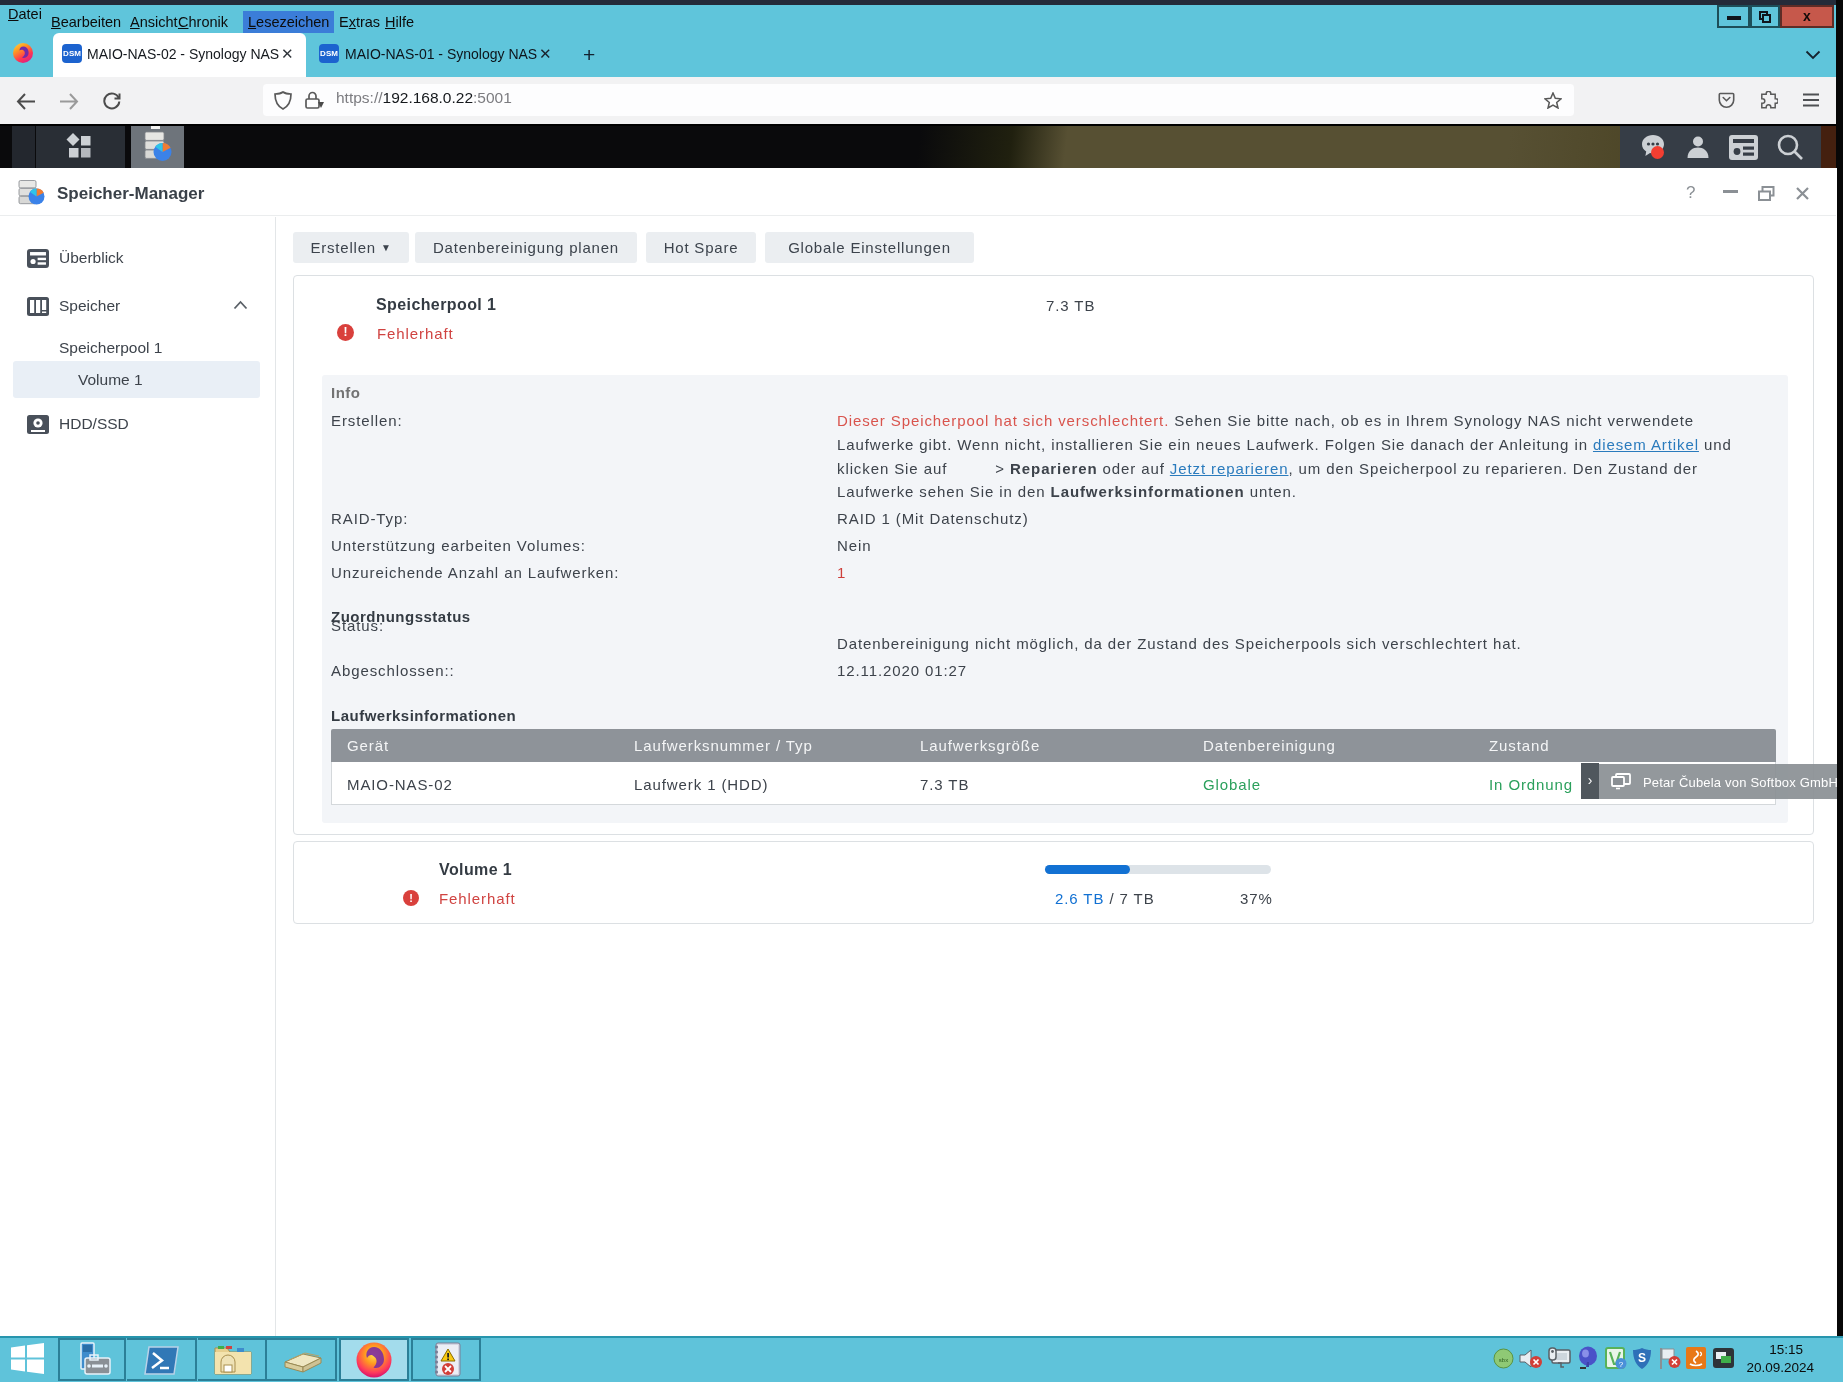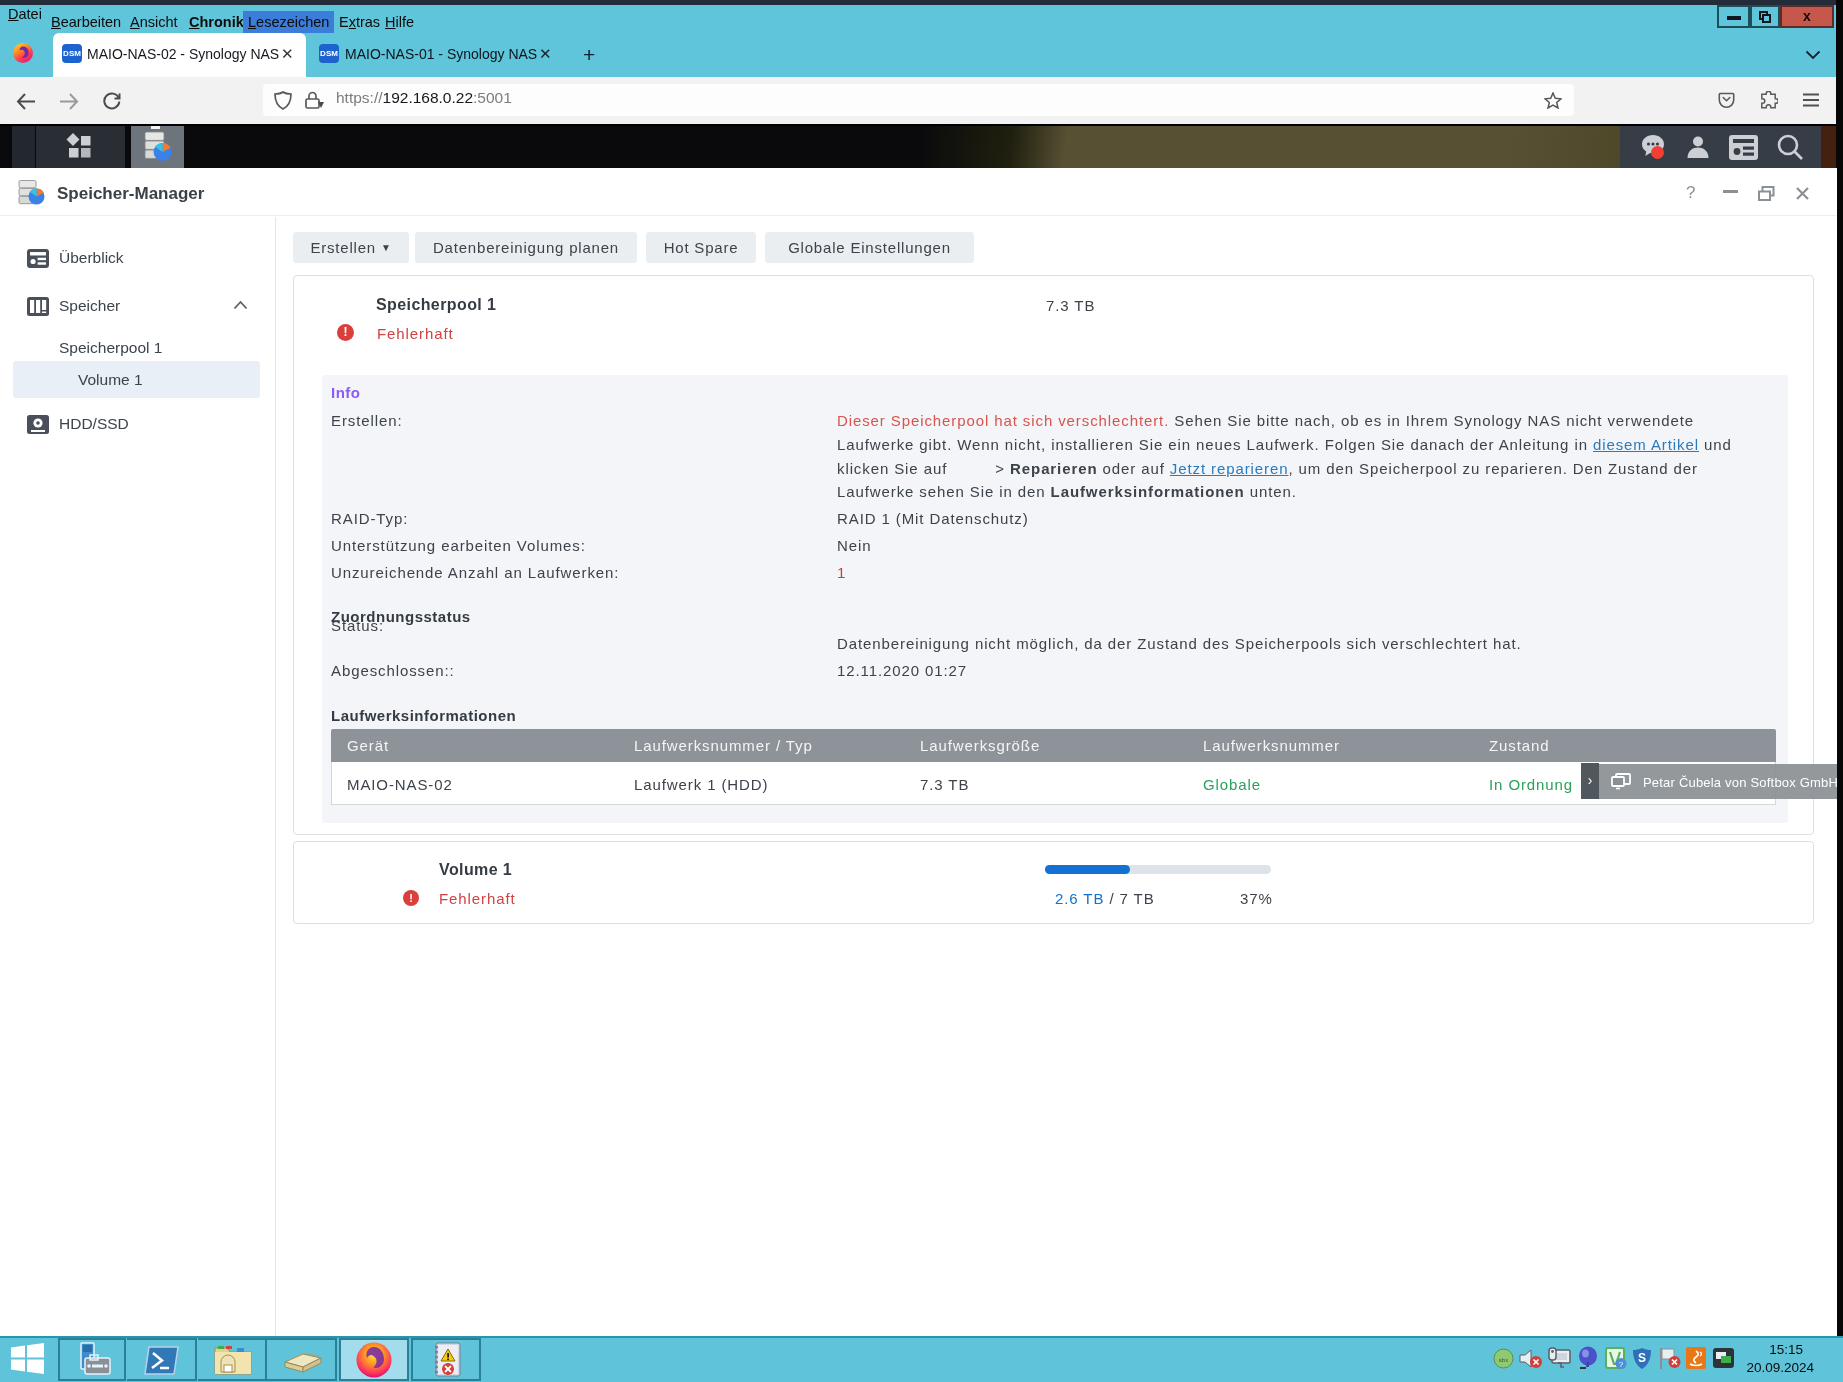--- a/index.html
+++ b/index.html
@@ -10,21 +10,21 @@
 </head>
 <body>
 
 <div class="abs" style="left:0;top:0;width:1843px;height:5px;background:#242b39;"></div>
 
 <div class="abs" style="left:0;top:5px;width:1843px;height:28px;background:#5fc5db;"></div>
 <div class="abs" id="menuitems" style="left:0;top:5px;width:1843px;height:28px;font-size:14.5px;color:#0c0c0c;">
   <span class="abs" style="left:8px;top:1px;"><u>D</u>atei</span>
   <span class="abs" style="left:51px;top:9px;"><u>B</u>earbeiten</span>
   <span class="abs" style="left:130px;top:9px;"><u>A</u>nsicht</span>
-  <span class="abs" style="left:189px;top:9px;font-weight:bold;"><u>C</u>hronik</span>
+  <span class="abs" style="left:178px;top:9px;"><u>C</u>hronik</span>
   <span class="abs" style="left:243px;top:6px;background:#3b7dd8;padding:3px 5px 4px 5px;"><u>L</u>esezeichen</span>
   <span class="abs" style="left:339px;top:9px;">E<u>x</u>tras</span>
   <span class="abs" style="left:385px;top:9px;"><u>H</u>ilfe</span>
 </div>
 
 <div class="abs" style="left:1717px;top:5px;width:33px;height:23px;border:2px solid #1d4e58;background:#5fc5db;"></div>
 <div class="abs" style="left:1727px;top:16px;width:14px;height:4px;background:#10161d;"></div>
 <div class="abs" style="left:1750px;top:5px;width:30px;height:23px;border:2px solid #1d4e58;background:#5fc5db;"></div>
 <div class="abs" style="left:1759px;top:11px;width:9px;height:9px;border:2px solid #10161d;background:transparent;"></div>
 <div class="abs" style="left:1762px;top:14px;width:9px;height:9px;border:2px solid #10161d;background:#5fc5db;"></div>
@@ -200,41 +200,41 @@
 <div class="abs" style="left:646px;top:232px;width:110px;height:31px;background:#ebeef1;border-radius:3px;font-size:15px;color:#3c434c;letter-spacing:0.8px;text-align:center;line-height:31px;">Hot Spare</div>
 <div class="abs" style="left:765px;top:232px;width:209px;height:31px;background:#ebeef1;border-radius:3px;font-size:15px;color:#3c434c;letter-spacing:0.8px;text-align:center;line-height:31px;">Globale Einstellungen</div>
 
 <div class="abs" style="left:293px;top:275px;width:1521px;height:560px;background:#fff;border:1px solid #dce0e3;border-radius:4px;"></div>
 <div class="abs" style="left:376px;top:296px;font-size:16px;font-weight:bold;color:#343b43;letter-spacing:0.4px;">Speicherpool 1</div>
 <div class="abs" style="left:1046px;top:297px;font-size:15px;color:#3d434b;letter-spacing:0.9px;">7.3 TB</div>
 <div class="abs" style="left:337px;top:324px;width:17px;height:17px;border-radius:50%;background:#d9403c;color:#fff;font-size:12px;font-weight:bold;text-align:center;line-height:17px;">!</div>
 <div class="abs" style="left:377px;top:325px;font-size:15px;color:#d04341;letter-spacing:0.9px;">Fehlerhaft</div>
 
 <div class="abs" style="left:322px;top:375px;width:1466px;height:448px;background:#f3f5f8;border-radius:3px;"></div>
-<div class="abs" style="left:331px;top:384px;font-size:15px;font-weight:bold;color:#8b5cf6;letter-spacing:0.5px;">Info</div>
+<div class="abs" style="left:331px;top:384px;font-size:15px;font-weight:bold;color:#737373;letter-spacing:0.5px;">Info</div>
 <div class="abs" style="left:331px;top:412px;font-size:15px;color:#3d434b;letter-spacing:0.9px;">Erstellen:</div>
 <div class="abs" style="left:837px;top:409px;width:960px;font-size:15px;color:#3d434b;letter-spacing:0.9px;line-height:23.8px;white-space:nowrap;"><span style="color:#d9544d;">Dieser Speicherpool hat sich verschlechtert.</span> Sehen Sie bitte nach, ob es in Ihrem Synology NAS nicht verwendete<br>Laufwerke gibt. Wenn nicht, installieren Sie ein neues Laufwerk. Folgen Sie danach der Anleitung in <span style="color:#2a7bbd;text-decoration:underline;">diesem Artikel</span> und<br>klicken Sie auf <span style="display:inline-block;width:38px;"></span> &gt; <b>Reparieren</b> oder auf <span style="color:#2a7bbd;text-decoration:underline;">Jetzt reparieren</span>, um den Speicherpool zu reparieren. Den Zustand der<br>Laufwerke sehen Sie in den <b>Laufwerksinformationen</b> unten.</div>
 <div class="abs" style="left:331px;top:510px;font-size:15px;color:#3d434b;letter-spacing:0.9px;">RAID-Typ:</div>
 <div class="abs" style="left:837px;top:510px;font-size:15px;color:#3d434b;letter-spacing:0.9px;">RAID 1 (Mit Datenschutz)</div>
 <div class="abs" style="left:331px;top:537px;font-size:15px;color:#3d434b;letter-spacing:0.9px;">Unterstützung earbeiten Volumes:</div>
 <div class="abs" style="left:837px;top:537px;font-size:15px;color:#3d434b;letter-spacing:0.9px;">Nein</div>
 <div class="abs" style="left:331px;top:564px;font-size:15px;color:#3d434b;letter-spacing:0.9px;">Unzureichende Anzahl an Laufwerken:</div>
 <div class="abs" style="left:837px;top:564px;font-size:15px;color:#ce3f3b;letter-spacing:0.9px;">1</div>
 <div class="abs" style="left:331px;top:608px;font-size:15px;font-weight:bold;color:#343b43;letter-spacing:0.5px;">Zuordnungsstatus</div>
 <div class="abs" style="left:331px;top:617px;font-size:15px;color:#3d434b;letter-spacing:0.9px;">Status:</div>
 <div class="abs" style="left:837px;top:635px;font-size:15px;color:#3d434b;letter-spacing:0.9px;">Datenbereinigung nicht möglich, da der Zustand des Speicherpools sich verschlechtert hat.</div>
 <div class="abs" style="left:331px;top:662px;font-size:15px;color:#3d434b;letter-spacing:0.9px;">Abgeschlossen::</div>
 <div class="abs" style="left:837px;top:662px;font-size:15px;color:#3d434b;letter-spacing:0.9px;">12.11.2020 01:27</div>
 <div class="abs" style="left:331px;top:707px;font-size:15px;font-weight:bold;color:#343b43;letter-spacing:0.5px;">Laufwerksinformationen</div>
 
 <div class="abs" style="left:331px;top:729px;width:1445px;height:33px;background:#8e9399;border-radius:2px 2px 0 0;"></div>
 <div class="abs" style="left:347px;top:737px;font-size:15px;color:#f4f5f6;letter-spacing:0.9px;">Gerät</div>
 <div class="abs" style="left:634px;top:737px;font-size:15px;color:#f4f5f6;letter-spacing:0.9px;">Laufwerksnummer / Typ</div>
 <div class="abs" style="left:920px;top:737px;font-size:15px;color:#f4f5f6;letter-spacing:0.9px;">Laufwerksgröße</div>
-<div class="abs" style="left:1203px;top:737px;font-size:15px;color:#f4f5f6;letter-spacing:0.9px;">Laufwerksnummer</div>
+<div class="abs" style="left:1203px;top:737px;font-size:15px;color:#f4f5f6;letter-spacing:0.9px;">Datenbereinigung</div>
 <div class="abs" style="left:1489px;top:737px;font-size:15px;color:#f4f5f6;letter-spacing:0.9px;">Zustand</div>
 <div class="abs" style="left:331px;top:762px;width:1445px;height:43px;background:#fff;border:1px solid #d4d8db;border-top:none;"></div>
 <div class="abs" style="left:347px;top:776px;font-size:15px;color:#3d434b;letter-spacing:0.9px;">MAIO-NAS-02</div>
 <div class="abs" style="left:634px;top:776px;font-size:15px;color:#3d434b;letter-spacing:0.9px;">Laufwerk 1 (HDD)</div>
 <div class="abs" style="left:920px;top:776px;font-size:15px;color:#3d434b;letter-spacing:0.9px;">7.3 TB</div>
 <div class="abs" style="left:1203px;top:776px;font-size:15px;color:#2ba05c;letter-spacing:0.9px;">Globale</div>
 <div class="abs" style="left:1489px;top:776px;font-size:15px;color:#2ba05c;letter-spacing:0.9px;">In Ordnung</div>
 
 <div class="abs" style="left:293px;top:841px;width:1521px;height:83px;background:#fff;border:1px solid #dce0e3;border-radius:4px;"></div>
 <div class="abs" style="left:439px;top:861px;font-size:16px;font-weight:bold;color:#343b43;letter-spacing:0.4px;">Volume 1</div>

